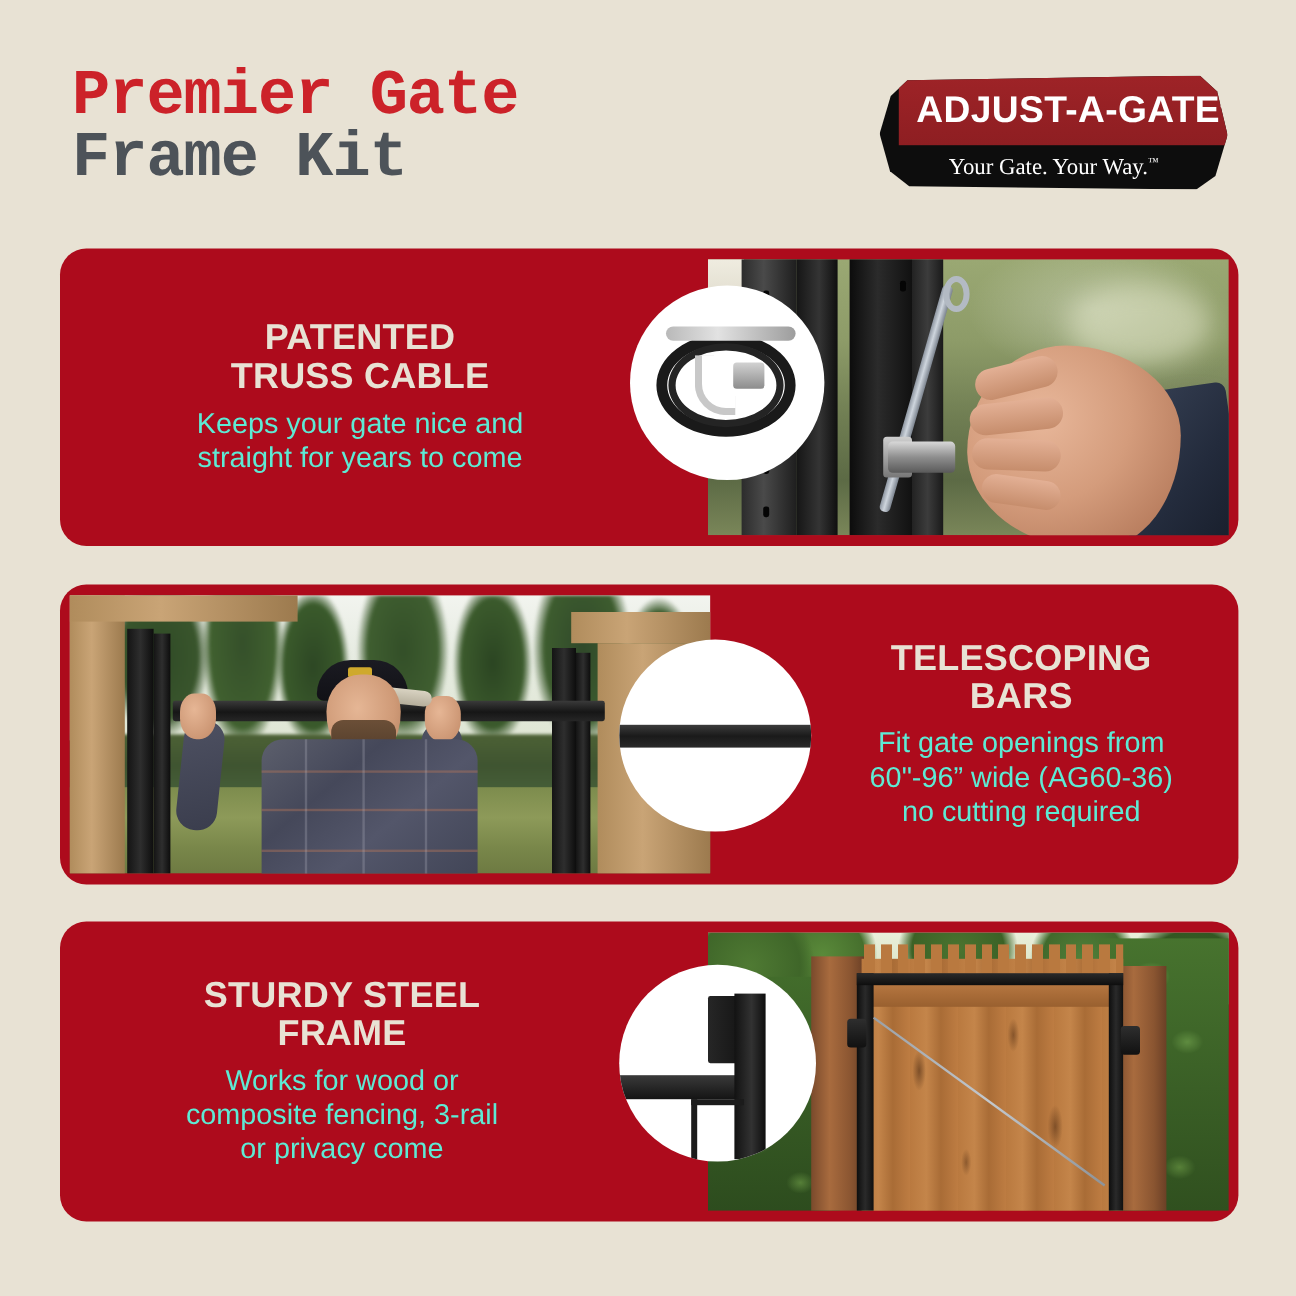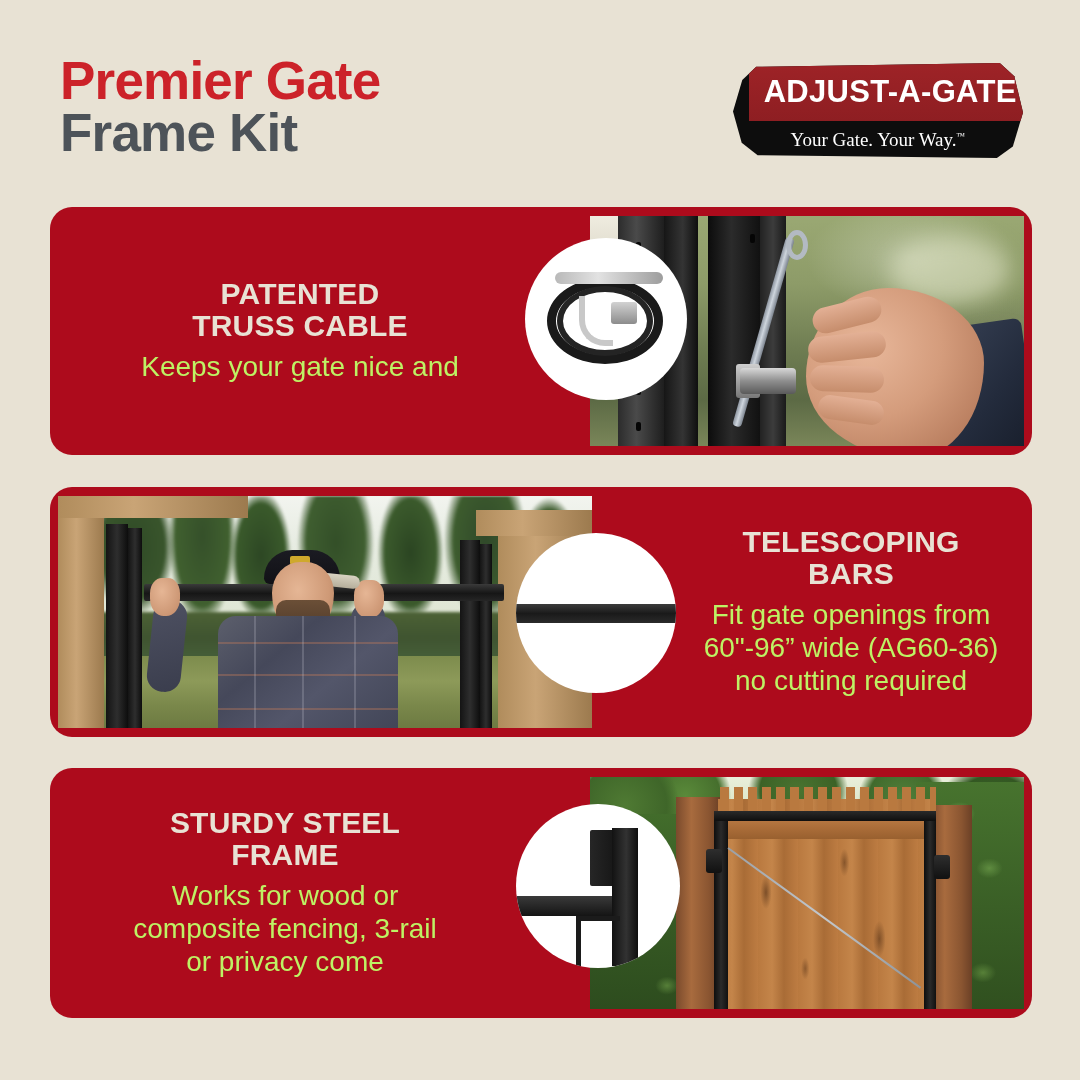--- a/index.html
+++ b/index.html
@@ -19,20 +19,21 @@
     top: 0; left: 0;
     width: 1080px;
     height: 200px;
   }
 
   .title-block {
     position: absolute;
     left: 60px;
     top: 55px;
     line-height: 0.98;
+    font-family: Liberation Mono, monospace;
   }
   .title-line1 {
     font-size: 53px;
     font-weight: bold;
     color: #cc2229;
     letter-spacing: -0.8px;
     display: block;
   }
   .title-line2 {
     font-size: 53px;
@@ -121,22 +122,22 @@
   }
   .panel-heading {
     font-size: 30px;
     font-weight: bold;
     color: #e8e2d4;
     text-align: center;
     line-height: 1.07;
     letter-spacing: 0.2px;
   }
   .panel-sub {
-    font-size: 28px;
-    color: #bef264;
+    font-size: 24px;
+    color: #5eead4;
     text-align: center;
     line-height: 1.17;
     margin-top: 9px;
     font-weight: 400;
   }
 
   
   .photo {
     position: absolute;
     top: 9px;
@@ -547,20 +548,21 @@
 
 <div class="panel" id="panel-1">
 
   <div class="text-col" style="left:0; width:500px;">
     <div class="panel-heading">
       <span>PATENTED</span><br>
       <span>TRUSS CABLE</span>
     </div>
     <div class="panel-sub">
       <span>Keeps your gate nice and</span><br>
+      <span>straight for years to come</span>
     </div>
   </div>
 
   <div class="photo" id="photo-1">
     <div class="p1-bg"></div>
     <div class="p1-blurshape" style="left:300px; top:20px; width:120px; height:70px; background:rgba(225,230,200,0.55);"></div>
     <div class="p1-blurshape" style="left:360px; top:120px; width:90px; height:80px; background:rgba(110,120,95,0.55);"></div>
     <div class="p1-light-strip"></div>
     <div class="p1-post-a"></div>
     <div class="p1-post-b"></div>

